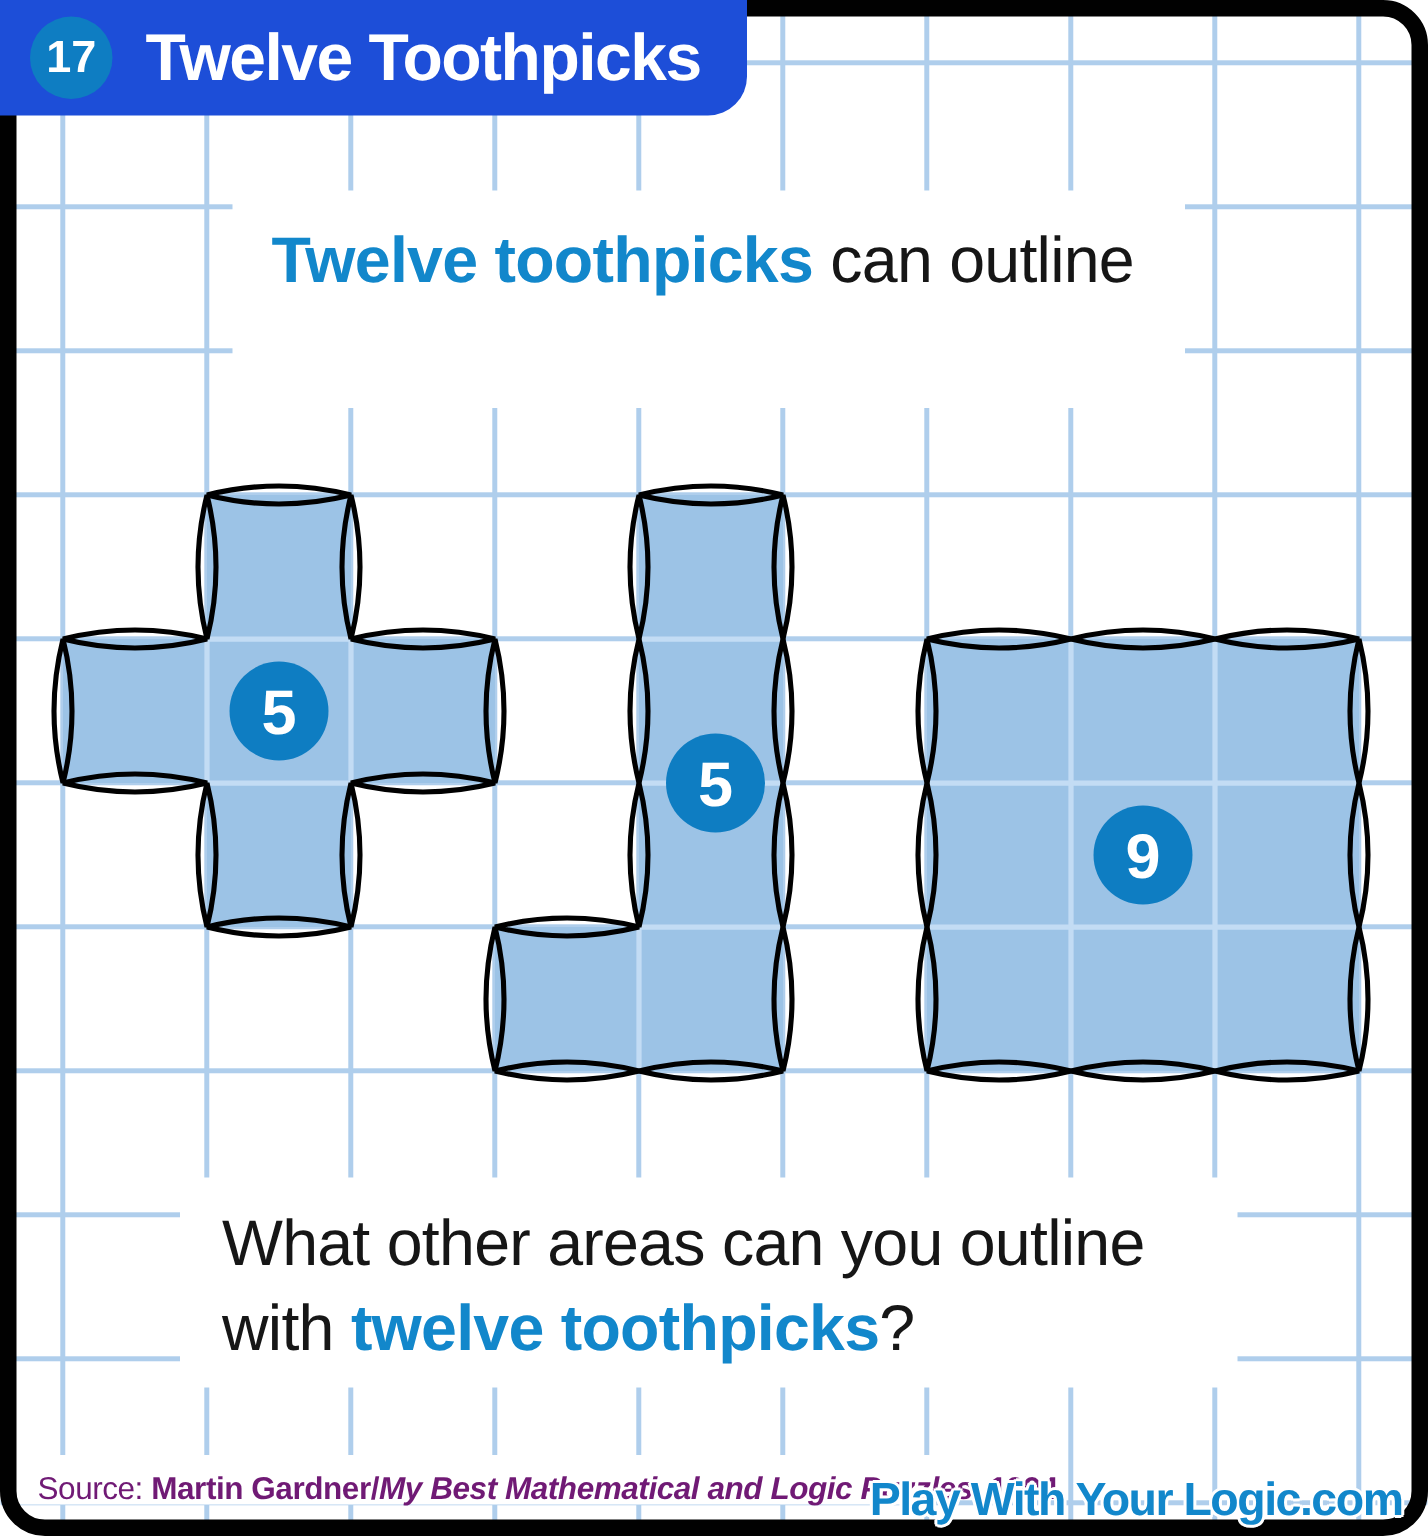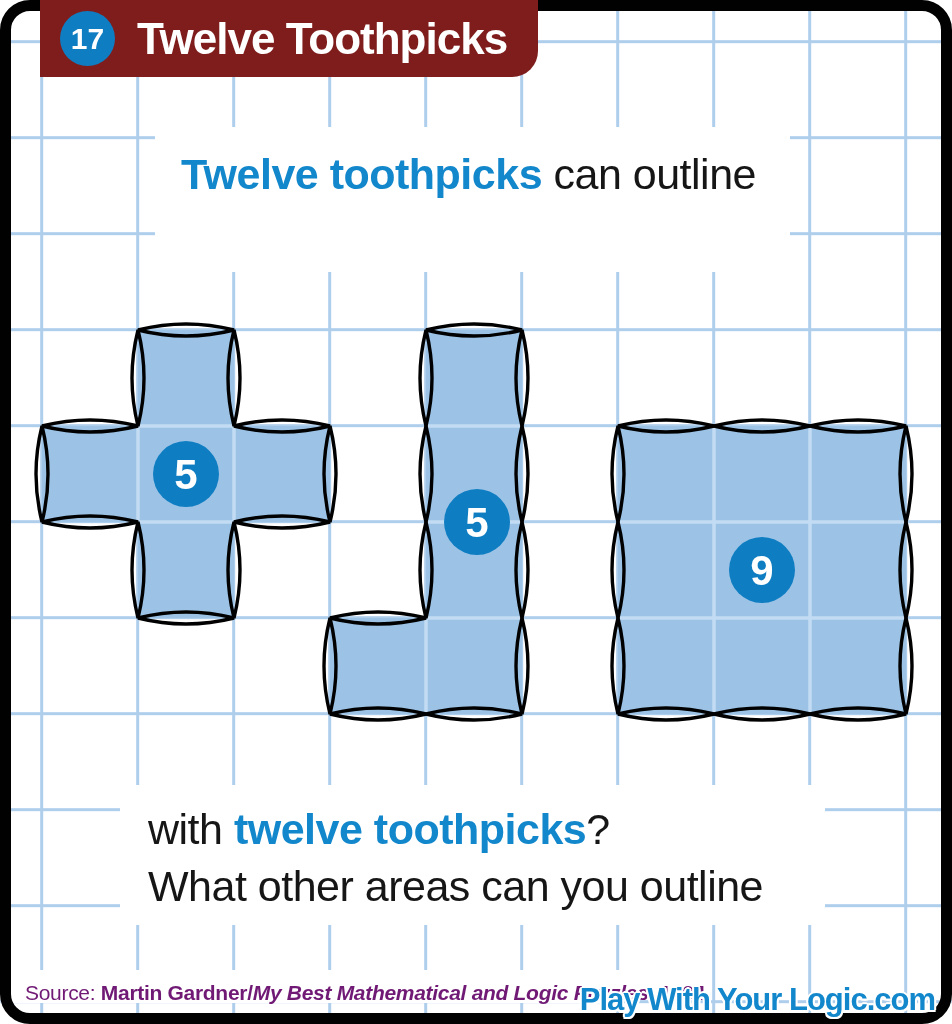--- a/index.html
+++ b/index.html
@@ -35,22 +35,22 @@
   .seg.accent{color:var(--accent);font-weight:700;}
   .seg.bold{font-weight:700;}
   .seg.bold-italic{font-weight:700;font-style:italic;}
   
   .frame{
     position:absolute;inset:0;border:11px solid #010101;border-radius:30px;
     pointer-events:none;z-index:40;
   }
   
   #header-bar{
-    position:absolute;left:0;top:0;width:498px;height:77px;background:#7f1d1d;
-    border-radius:0 0 26px 0;z-index:50;display:flex;align-items:center;margin-left:40px;
+    position:absolute;left:0;top:0;width:498px;height:77px;background:#1d4ed8;
+    border-radius:0 0 26px 0;z-index:50;display:flex;align-items:center;
   }
   #header-number{
     width:55px;height:55px;border-radius:50%;background:var(--badge);
     color:#fff;font-weight:700;font-size:30px;display:flex;align-items:center;
     justify-content:center;margin-left:20px;flex:0 0 auto;
   }
   #header-title{
     color:#fff;font-weight:700;font-size:44px;letter-spacing:-1px;
     margin-left:22px;white-space:nowrap;
   }
@@ -163,22 +163,22 @@
       </g>
     </svg>
 
   <div class="panel" id="intro-panel"></div>
   <div class="bigtext" id="intro-text">
     <div><span class="seg accent">Twelve toothpicks</span><span class="seg plain"> can outline</span></div>
   </div>
 
   <div class="panel" id="question-panel"></div>
   <div class="bigtext" id="question-text">
+    <div><span class="seg plain">What other areas can you outline</span></div>
     <div><span class="seg plain">with </span><span class="seg accent">twelve toothpicks</span><span class="seg plain">?</span></div>
-    <div><span class="seg plain">What other areas can you outline</span></div>
   </div>
 
   <div class="panel" id="source-panel"></div>
   <div id="source-line"><span class="seg plain">Source: </span><span class="seg bold">Martin Gardner/</span><span class="seg bold-italic">My Best Mathematical and Logic Puzzles</span><span class="seg bold">, 1994</span></div>
   <div id="brand">Play With Your Logic.com</div>
 
   <div class="frame"></div>
 
   <div id="header-bar">
     <div id="header-number">17</div>

